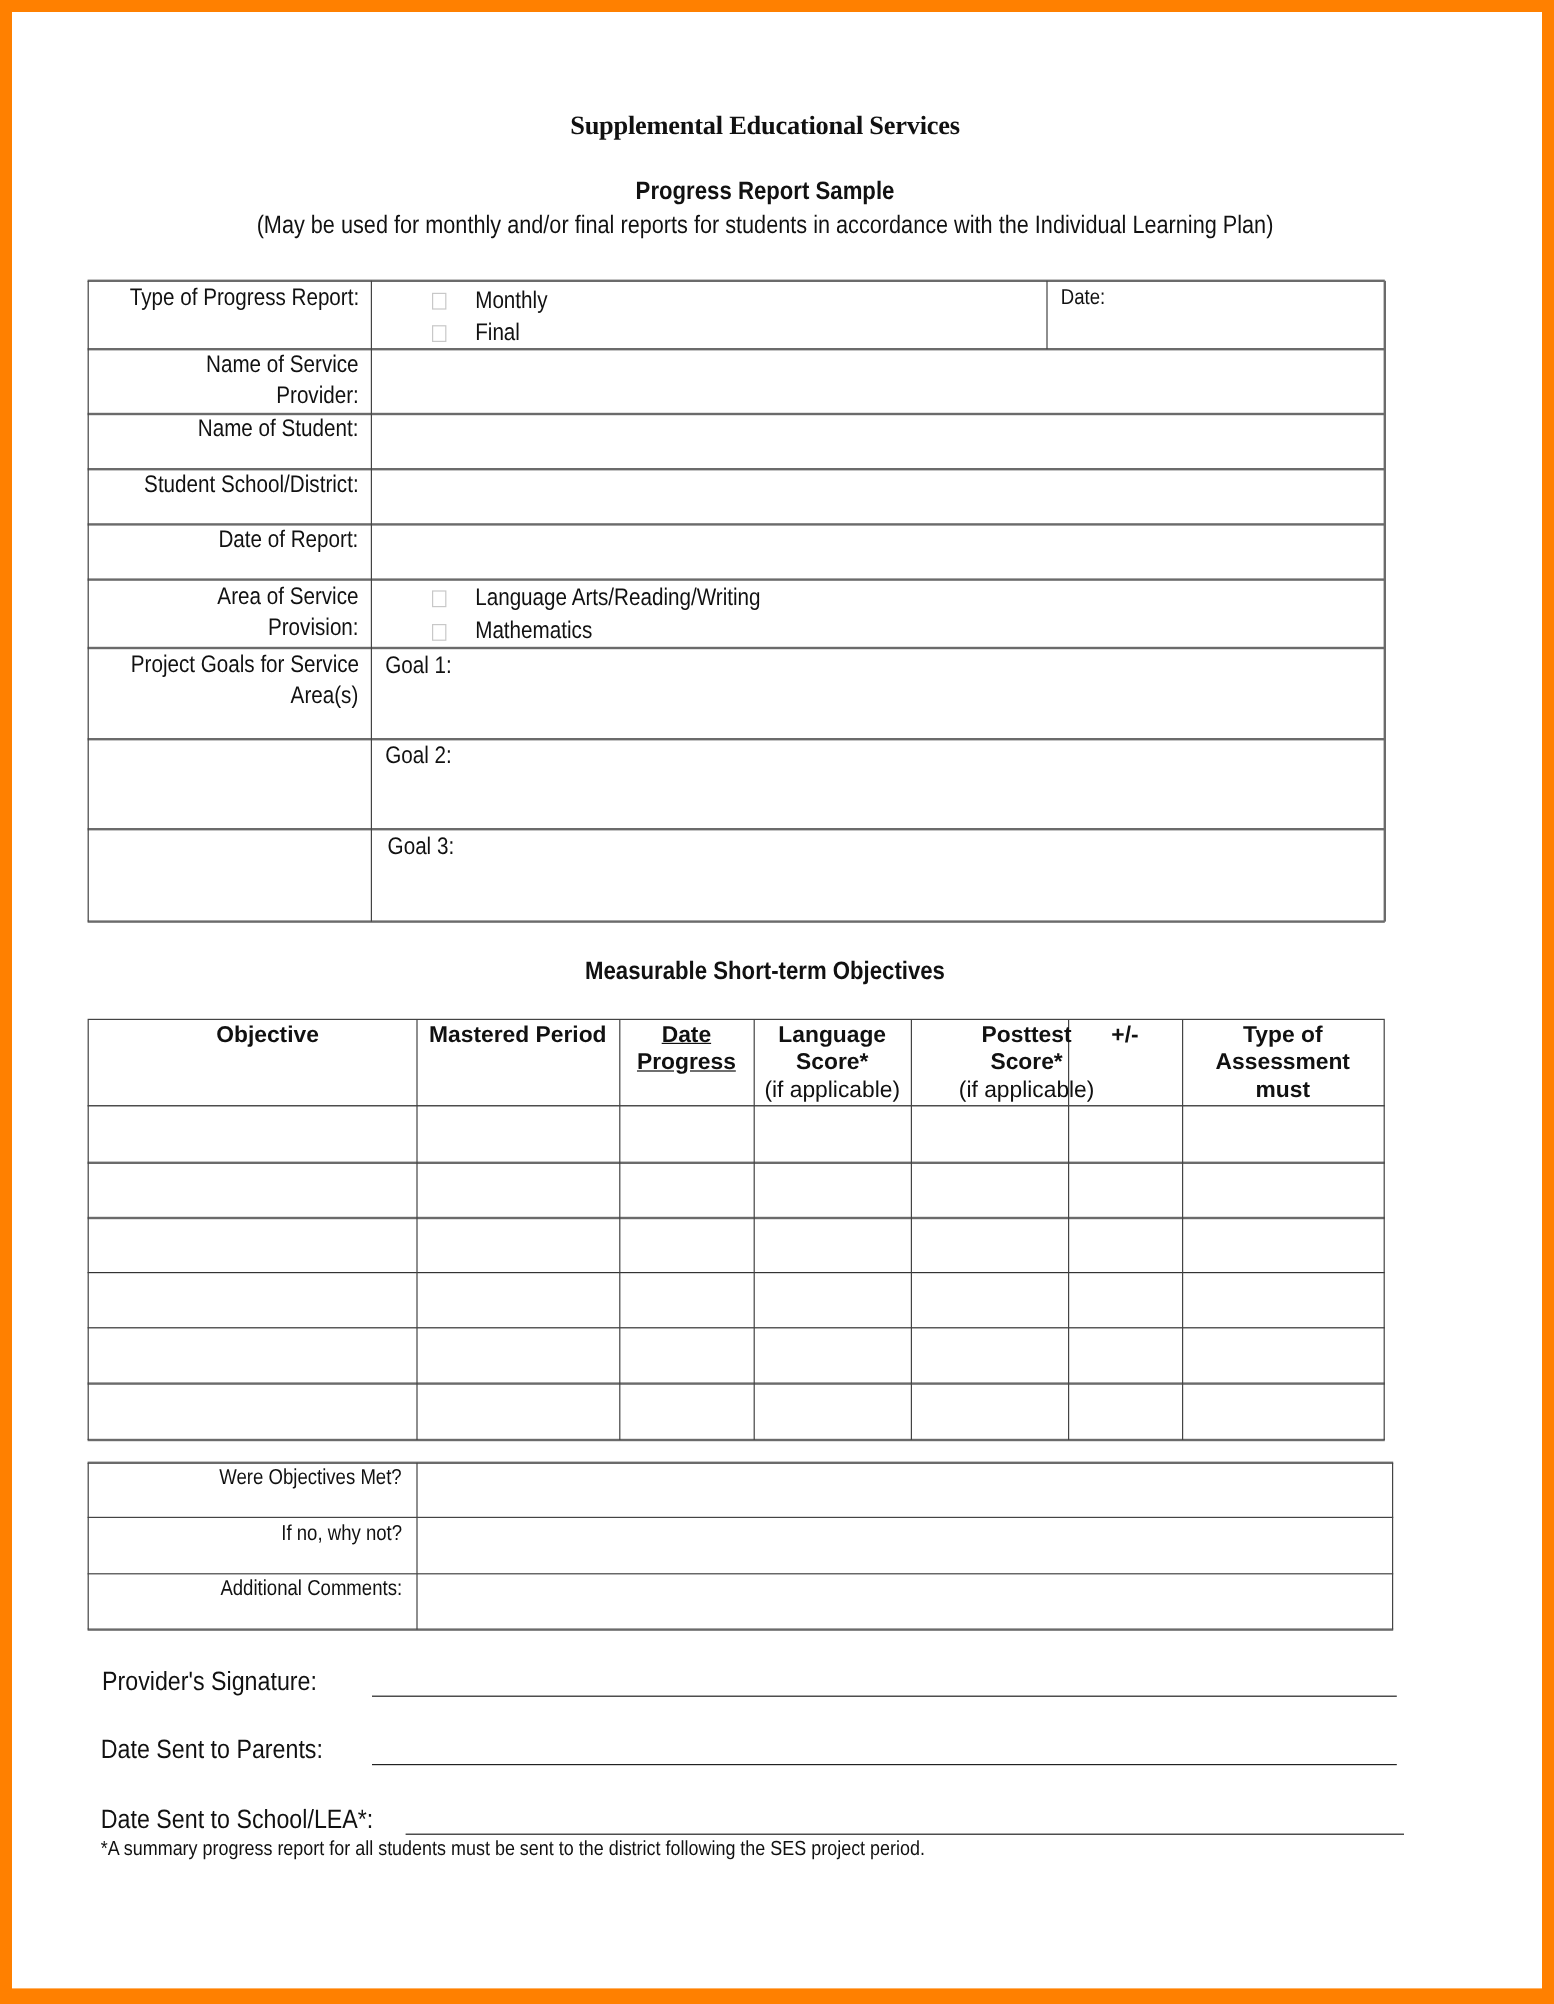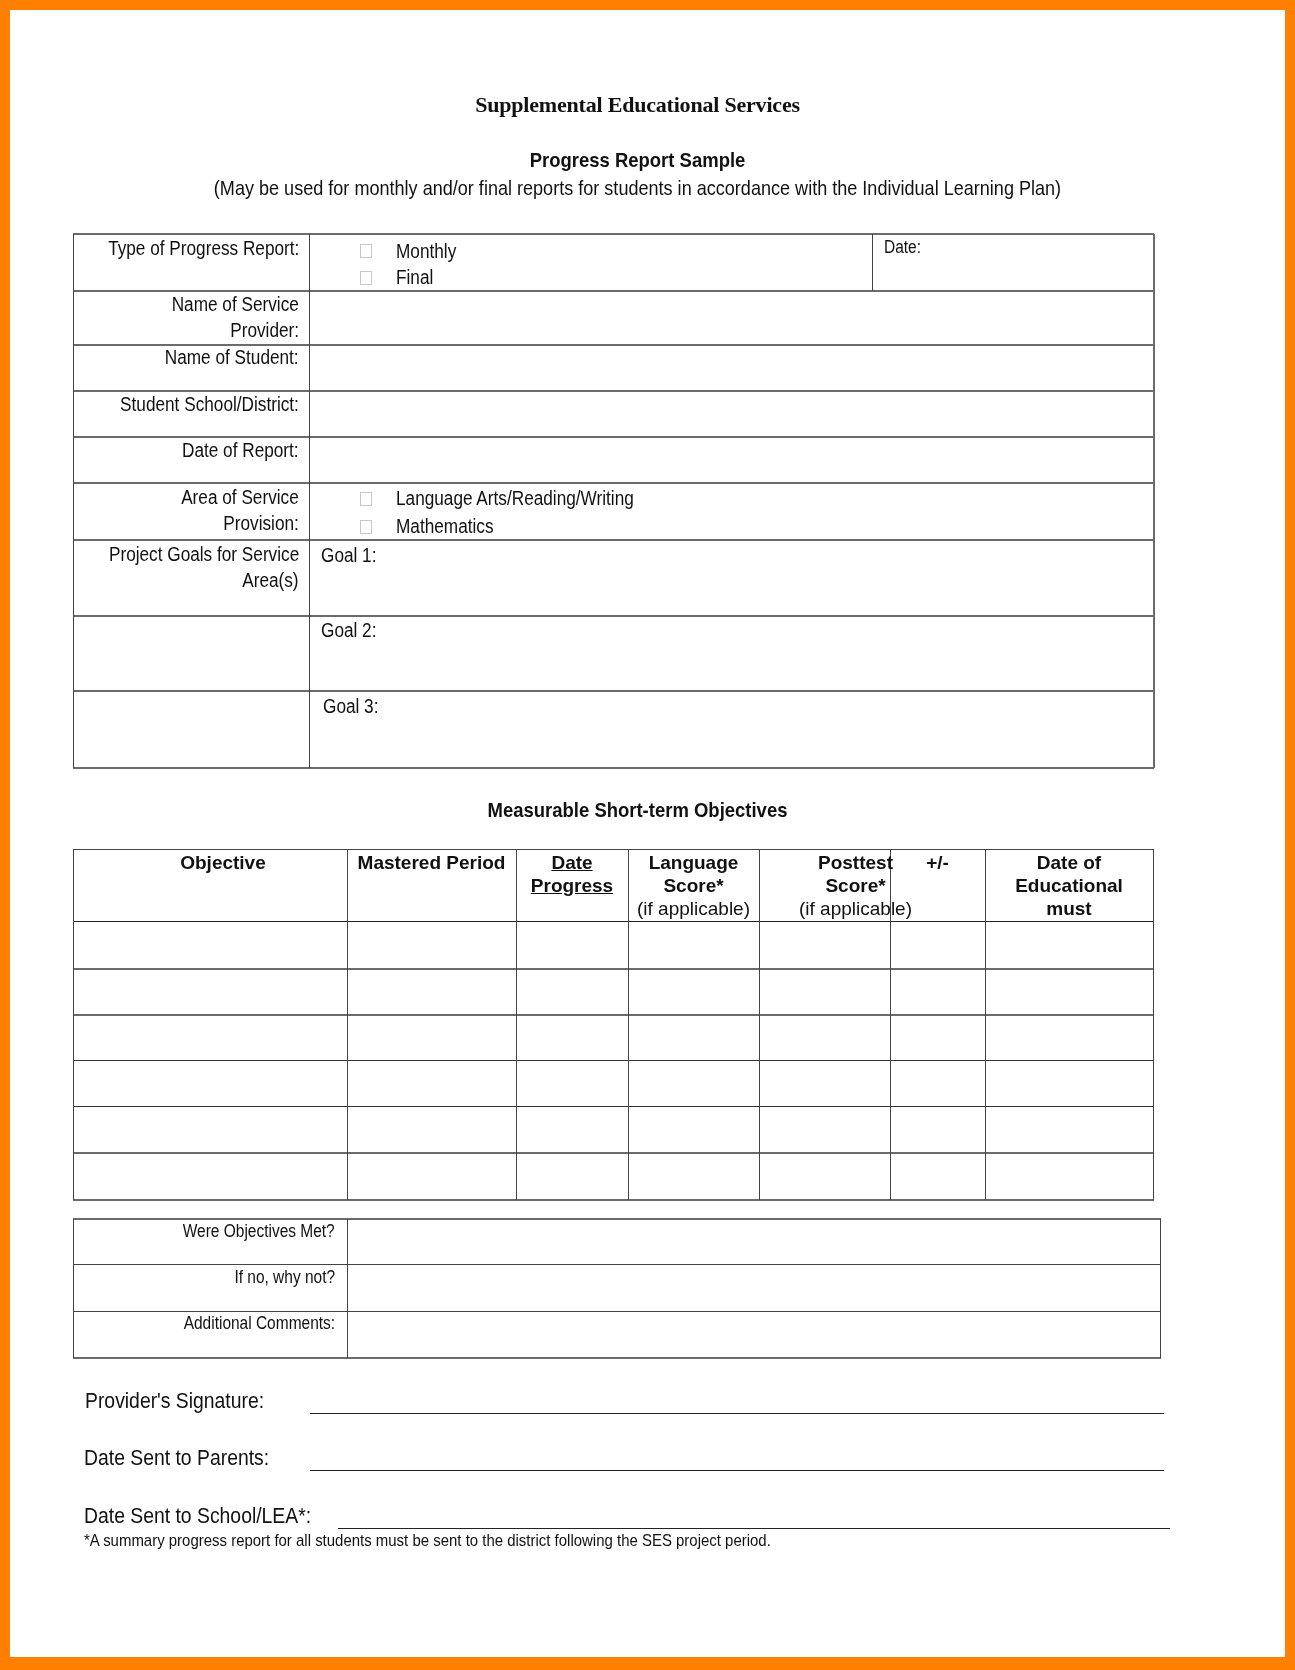--- a/index.html
+++ b/index.html
@@ -126,22 +126,22 @@
   </div>
   <div class="th" style="left:790px; width:131px; top:851px;">
     <span>Posttest</span>
     <span>Score*</span>
     <span class="n">(if applicable)</span>
   </div>
   <div class="th" style="left:890px; width:95px; top:851px;">
     <span>+/-</span>
   </div>
   <div class="th" style="left:985px; width:168px; top:851px;">
-    <span>Date of</span>
-    <span>Educational</span>
+    <span>Type of</span>
+    <span>Assessment</span>
     <span>must</span>
   </div>
 <div class="abs" style="left: 75px; top: 924px; width: 270px; height: 42.2px;"></div>
     <div class="abs" style="left: 349px; top: 924px; width: 165px; height: 42.2px;"></div>
     <div class="abs" style="left: 518px; top: 924px; width: 108px; height: 42.2px;"></div>
     <div class="abs" style="left: 630px; top: 924px; width: 127px; height: 42.2px;"></div>
     <div class="abs" style="left: 761px; top: 924px; width: 127px; height: 42.2px;"></div>
     <div class="abs" style="left: 892px; top: 924px; width: 91px; height: 42.2px;"></div>
     <div class="abs" style="left: 987px; top: 924px; width: 164px; height: 42.2px;"></div>
     <div class="abs" style="left: 75px; top: 970.2px; width: 270px; height: 42.2px;"></div>

